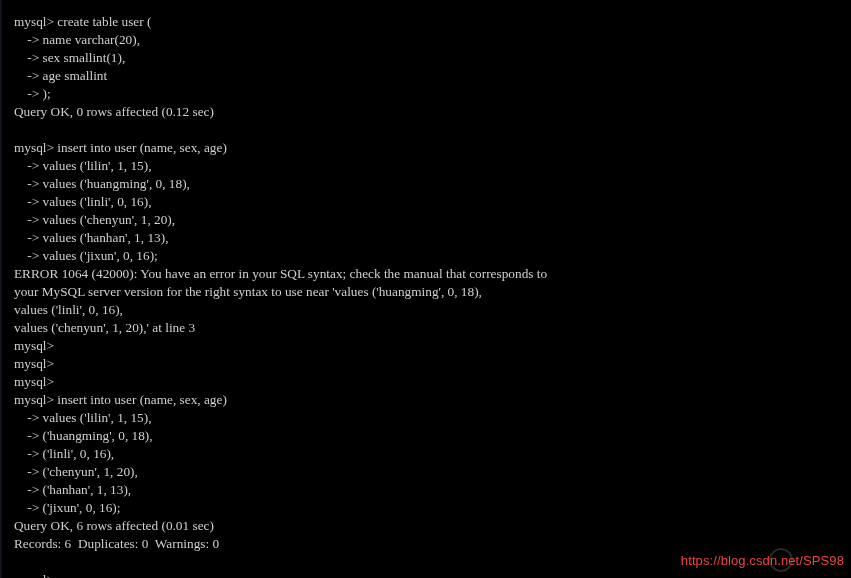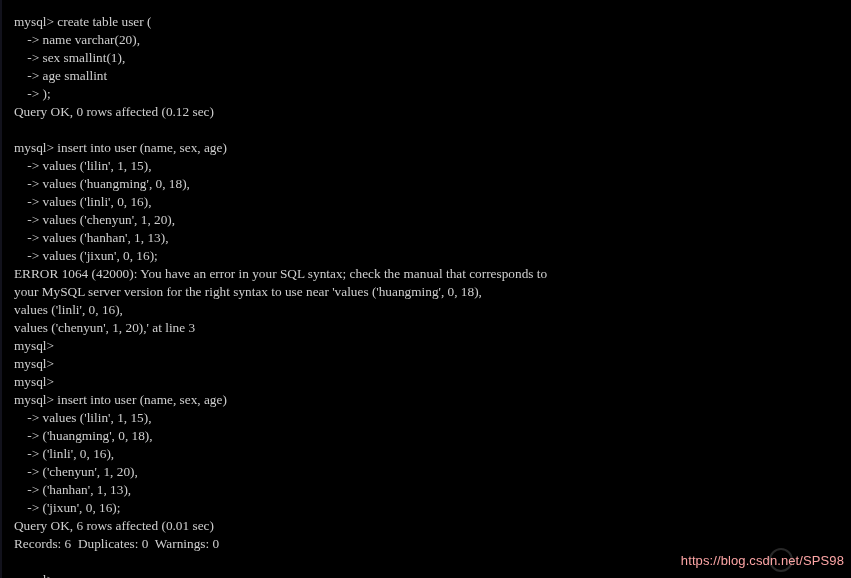--- a/index.html
+++ b/index.html
@@ -53,21 +53,21 @@
     white-space: pre;
     display: block;
   }
 
   .watermark {
     position: absolute;
     right: 7px;
     bottom: 8px;
     font-family: "Liberation Sans", sans-serif;
     font-size: 13px;
-    color: #fca5a5;
+    color: #ef4444;
     letter-spacing: 0.1px;
     white-space: nowrap;
     z-index: 8;
     text-align: right;
   }
 
   .watermark-logo {
     position: absolute;
     right: 58px;
     bottom: 6px;

